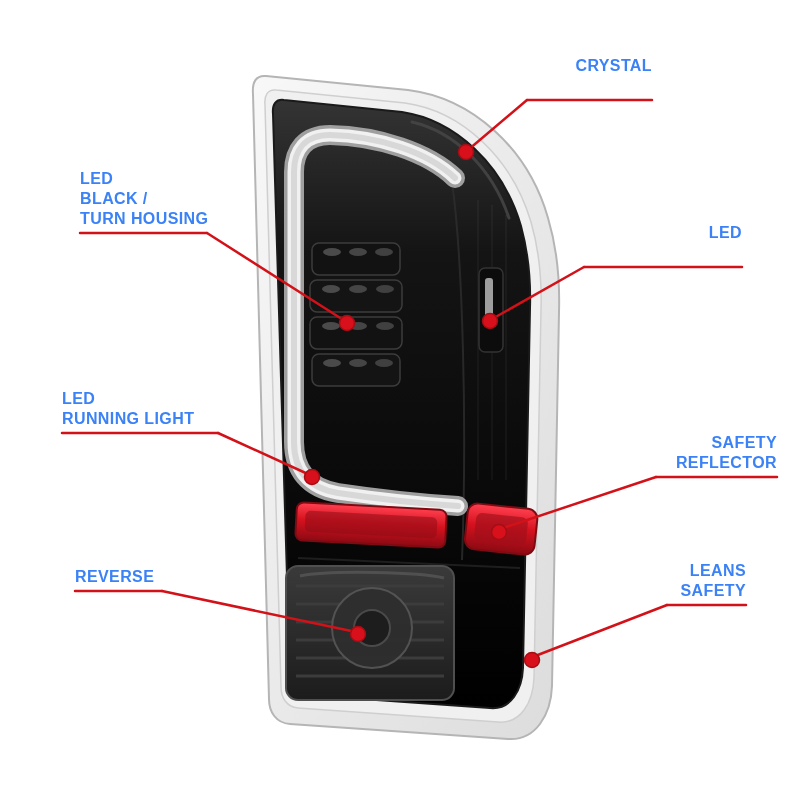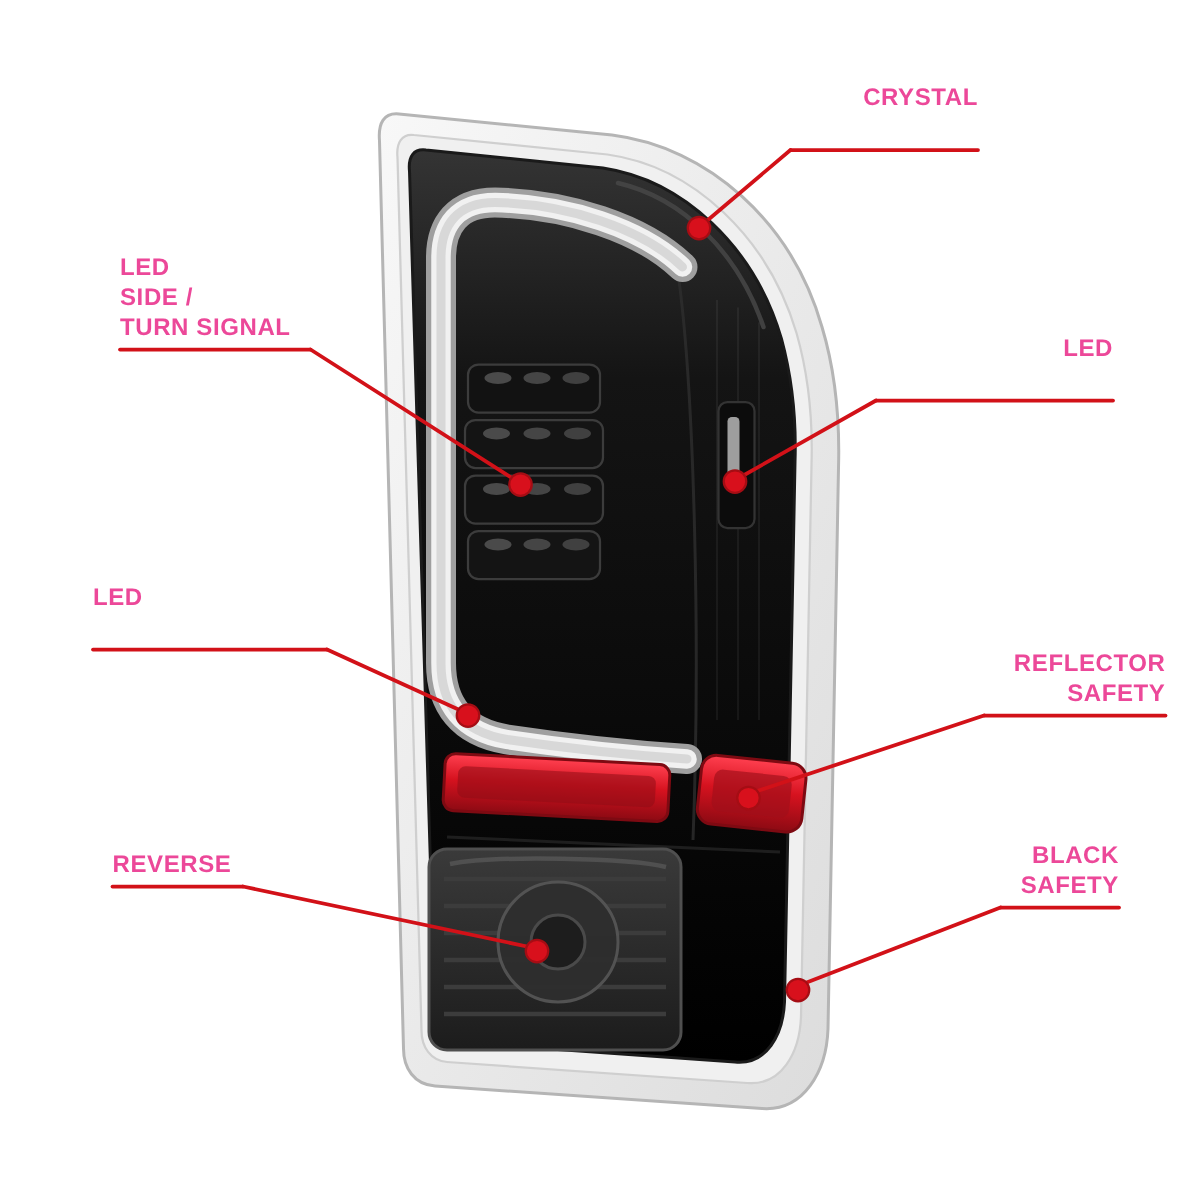--- a/index.html
+++ b/index.html
@@ -3,21 +3,21 @@
 <meta charset="utf-8">
 <style>
   html,body{margin:0;padding:0;background:#fff;}
   #stage{
     position:relative;width:800px;height:800px;background:#ffffff;
     overflow:hidden;font-family:"Liberation Sans",sans-serif;
   }
   #artwork{position:absolute;left:0;top:0;width:800px;height:800px;}
   .callout-label{
     position:absolute;
-    color:#ec4899;
+    color:#3b82f6;
     font-weight:bold;
     font-size:16px;
     line-height:20px;
     letter-spacing:0.4px;
     white-space:nowrap;
   }
   .callout-label span{display:block;}
   .align-left{text-align:left;}
   .align-right{text-align:right;}
 </style>
@@ -178,39 +178,40 @@
       <circle cx="532" cy="660" r="7.5"></circle>
     </g>
   </svg>
 
   <div class="callout-label align-right" style="left:452px;top:56px;width:200px;">
     <span>CRYSTAL</span>
   </div>
 
   <div class="callout-label align-left" style="left:80px;top:169px;width:220px;">
     <span>LED</span>
-    <span>SIDE /</span>
-    <span>TURN SIGNAL</span>
+    <span>BLACK /</span>
+    <span>TURN HOUSING</span>
   </div>
 
   <div class="callout-label align-right" style="left:542px;top:223px;width:200px;">
     <span>LED</span>
   </div>
 
   <div class="callout-label align-left" style="left:62px;top:389px;width:220px;">
     <span>LED</span>
+    <span>RUNNING LIGHT</span>
   </div>
 
   <div class="callout-label align-right" style="left:577px;top:433px;width:200px;">
+    <span>SAFETY</span>
     <span>REFLECTOR</span>
-    <span>SAFETY</span>
   </div>
 
   <div class="callout-label align-left" style="left:75px;top:567px;width:200px;">
     <span>REVERSE</span>
   </div>
 
   <div class="callout-label align-right" style="left:546px;top:561px;width:200px;">
-    <span>BLACK</span>
+    <span>LEANS</span>
     <span>SAFETY</span>
   </div>
 
 </div>
 
 </body></html>

